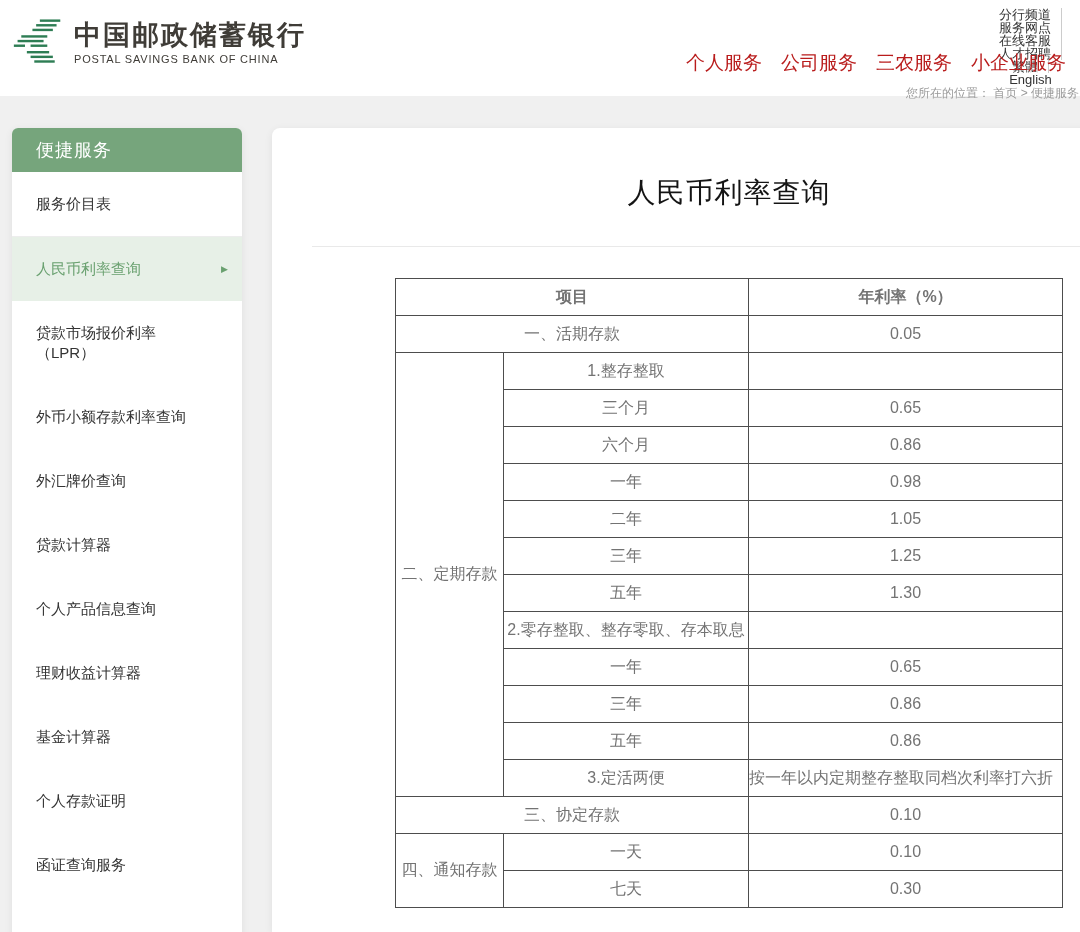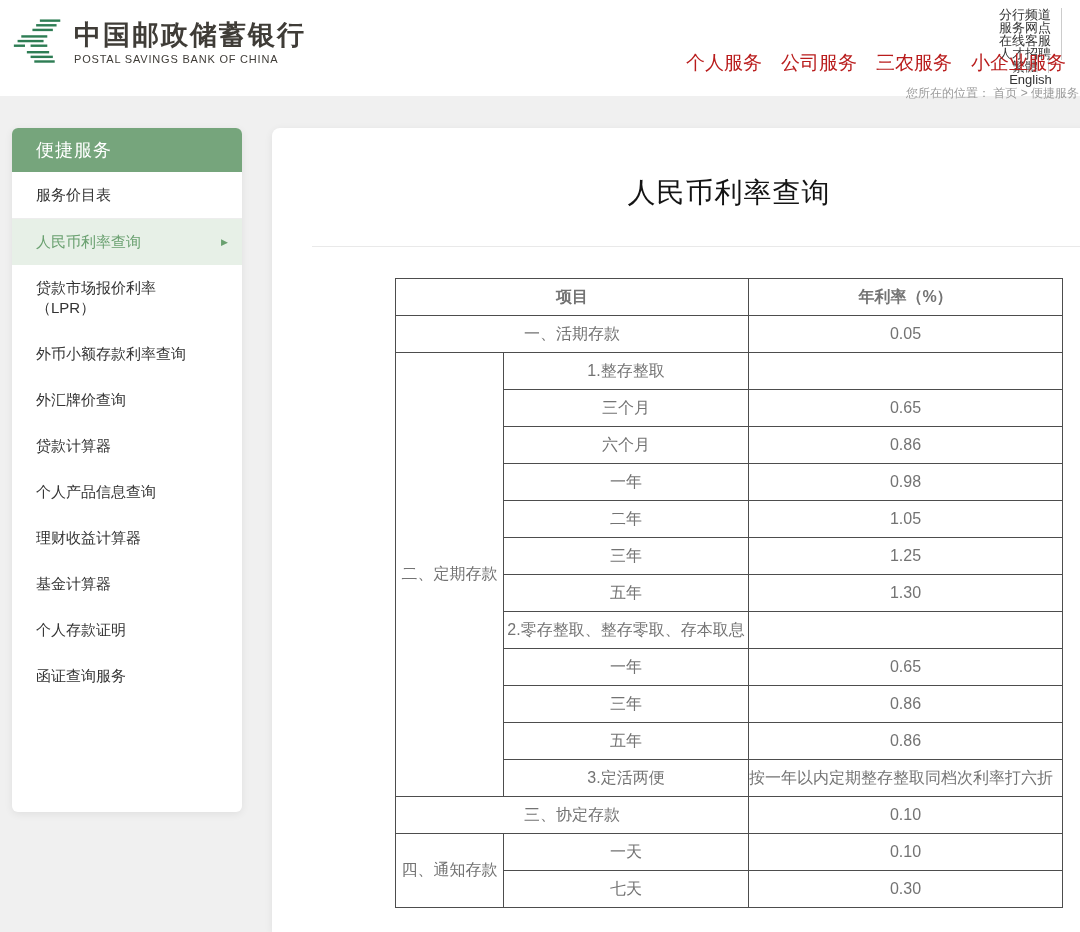--- a/index.html
+++ b/index.html
@@ -22,21 +22,21 @@
   .main-nav{position:absolute;top:50px;right:14px;display:flex;gap:19px;font-size:19px;font-weight:500;color:#b91c1c;}
   .main-nav-item{cursor:pointer;white-space:nowrap;}
   
   .breadcrumb{position:absolute;left:906px;top:85px;font-size:12px;color:#9a9a9a;white-space:nowrap;}
   .breadcrumb .crumb-home{cursor:pointer;}
   
   .sidebar{position:absolute;left:12px;top:128px;width:230px;background:#fff;border-radius:6px;
     box-shadow:0 2px 8px rgba(0,0,0,0.07);padding-bottom:113px;}
   .sidebar-header{height:44px;line-height:44px;background:#76a57c;color:#fff;font-size:18px;
     padding-left:24px;border-radius:6px 6px 0 0;letter-spacing:1px;}
-  .side-item{position:relative;padding:13px 24px;font-size:15px;line-height:20px;color:#333;
+  .side-item{position:relative;padding:22px 24px;font-size:15px;line-height:20px;color:#333;
     cursor:pointer;white-space:pre-line;}
   .side-item:first-child{border-bottom:1px solid #ededed;}
   .side-item.active{background:#e7f0e7;color:#69a06f;}
   .side-arrow{position:absolute;right:14px;top:50%;transform:translateY(-50%);font-size:9px;color:#69a06f;}
   
   .main-card{position:absolute;left:272px;top:128px;width:914px;height:804px;background:#fff;
     border-radius:8px 0 0 0;box-shadow:0 2px 8px rgba(0,0,0,0.07);}
   .page-title{margin:48px 0 0;text-align:center;font-size:28px;line-height:34px;font-weight:500;
     color:#141414;letter-spacing:1px;}
   .title-divider{height:1px;background:#e9e9e9;margin:36px 40px 0;}

